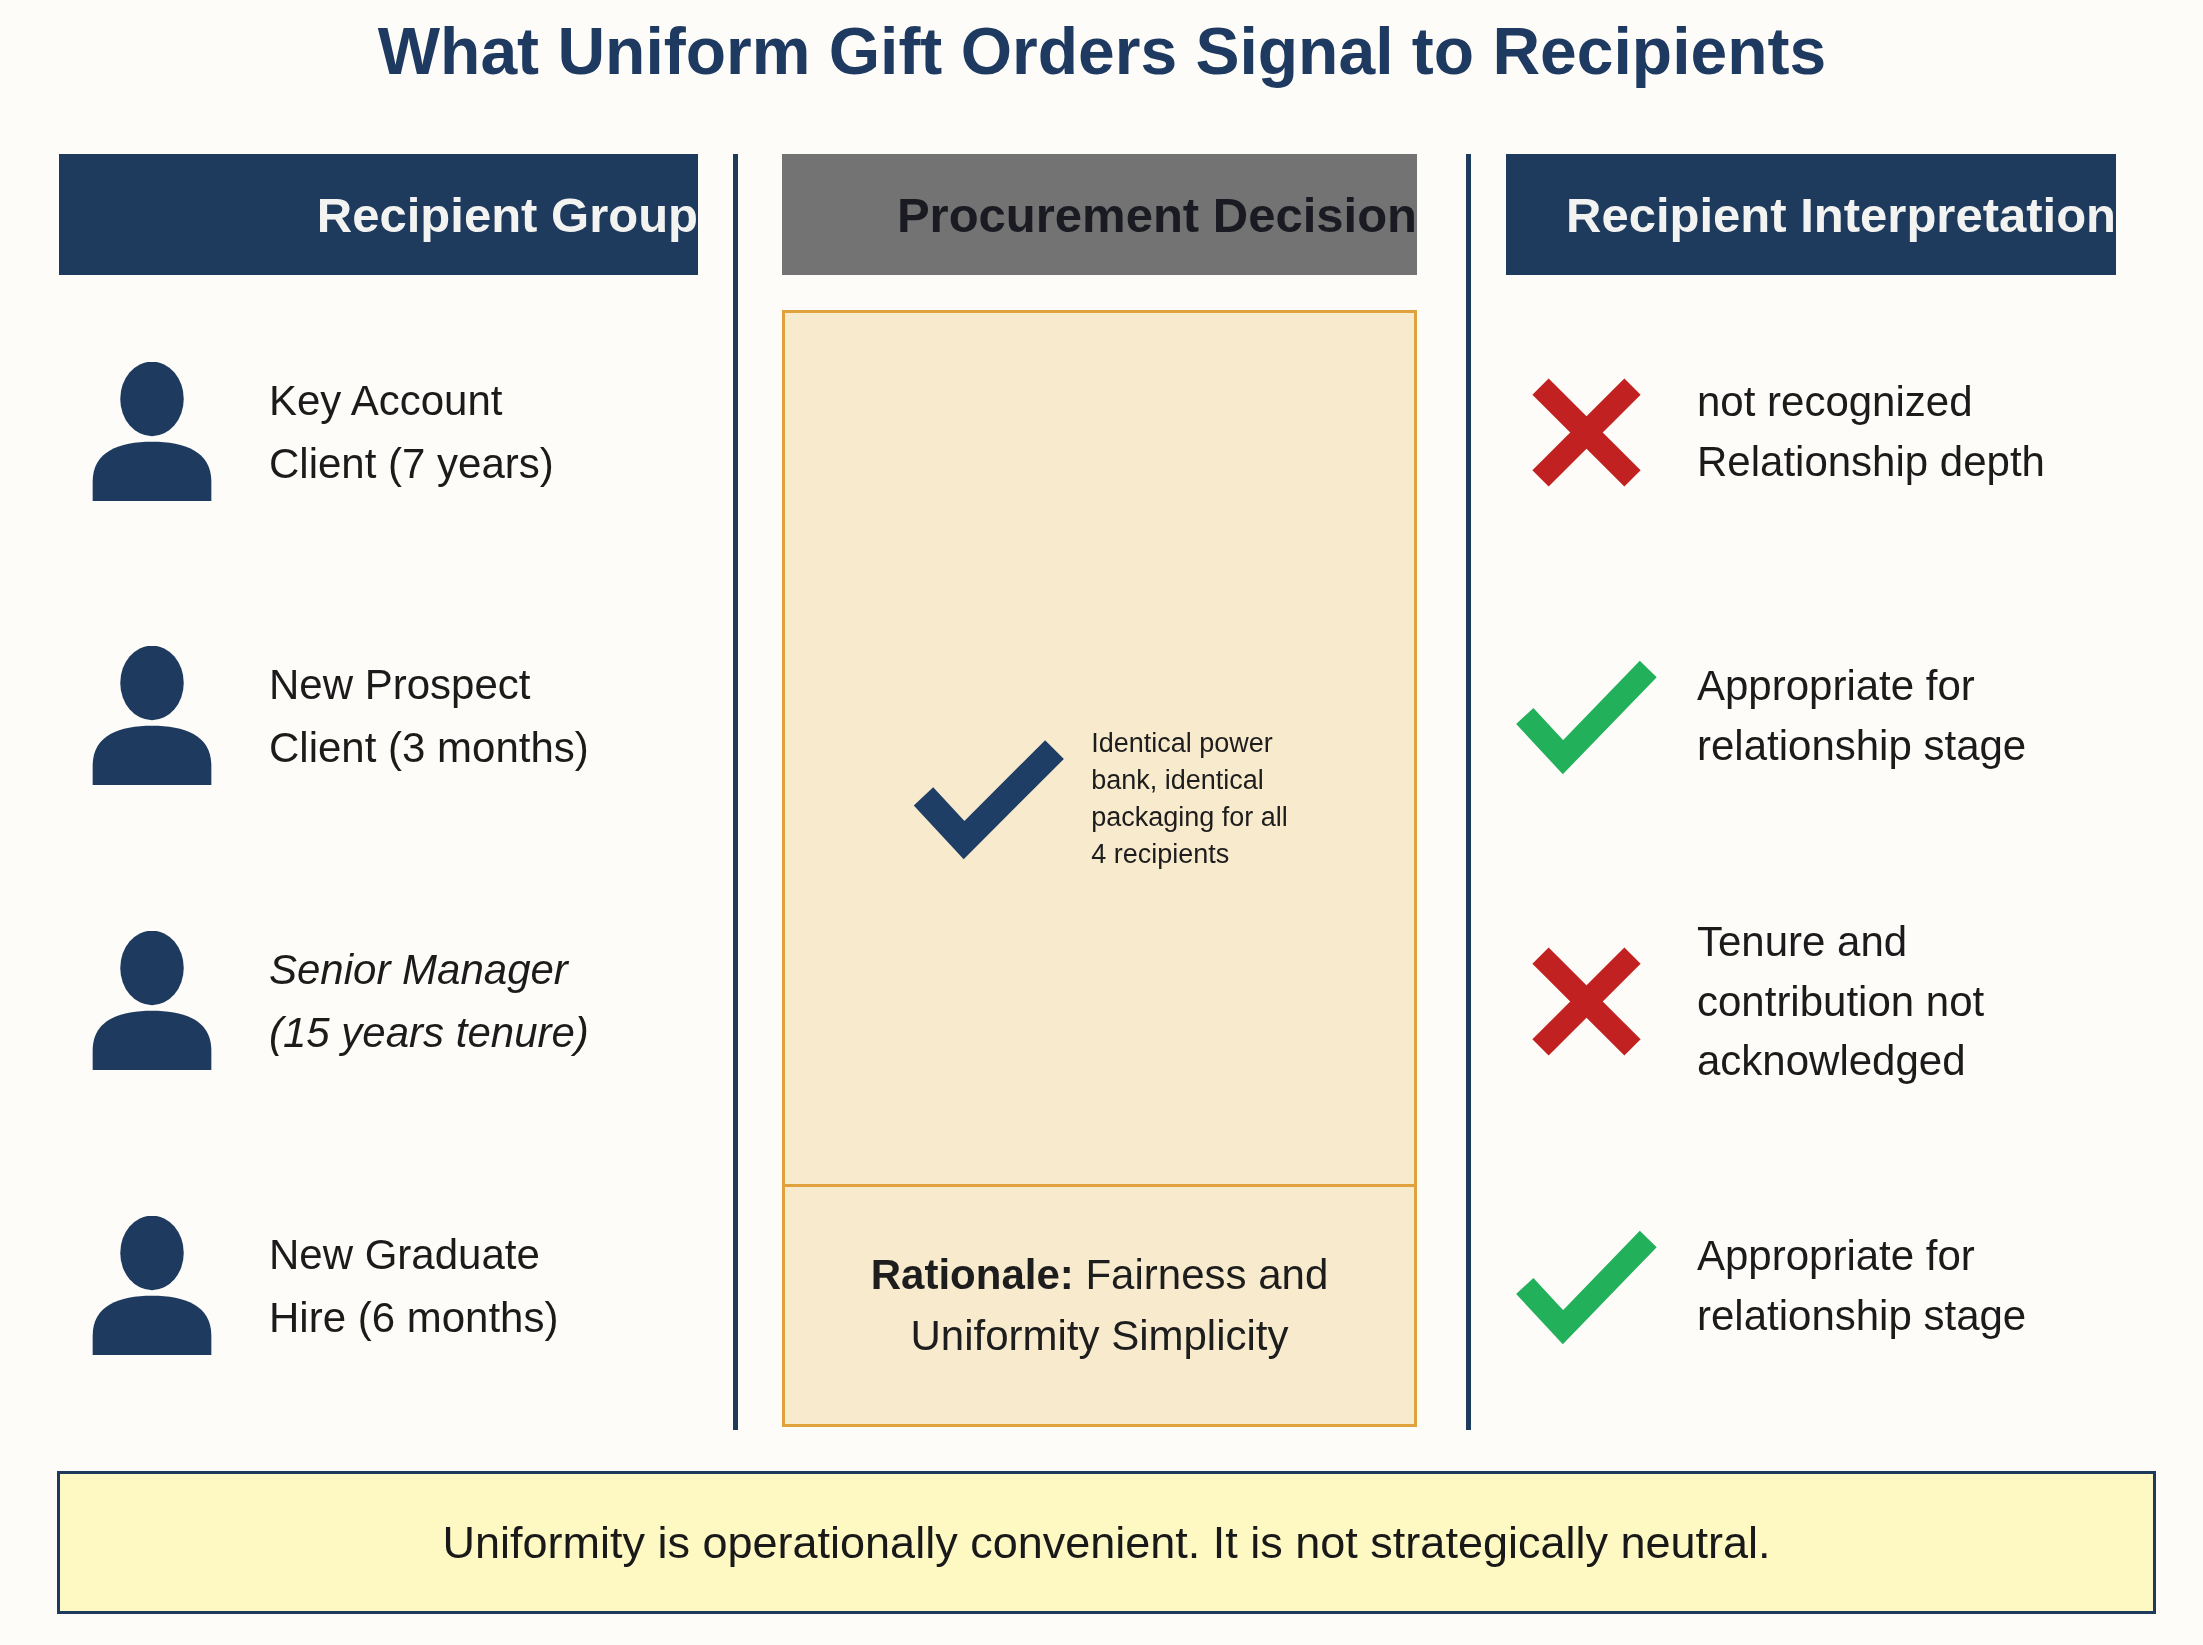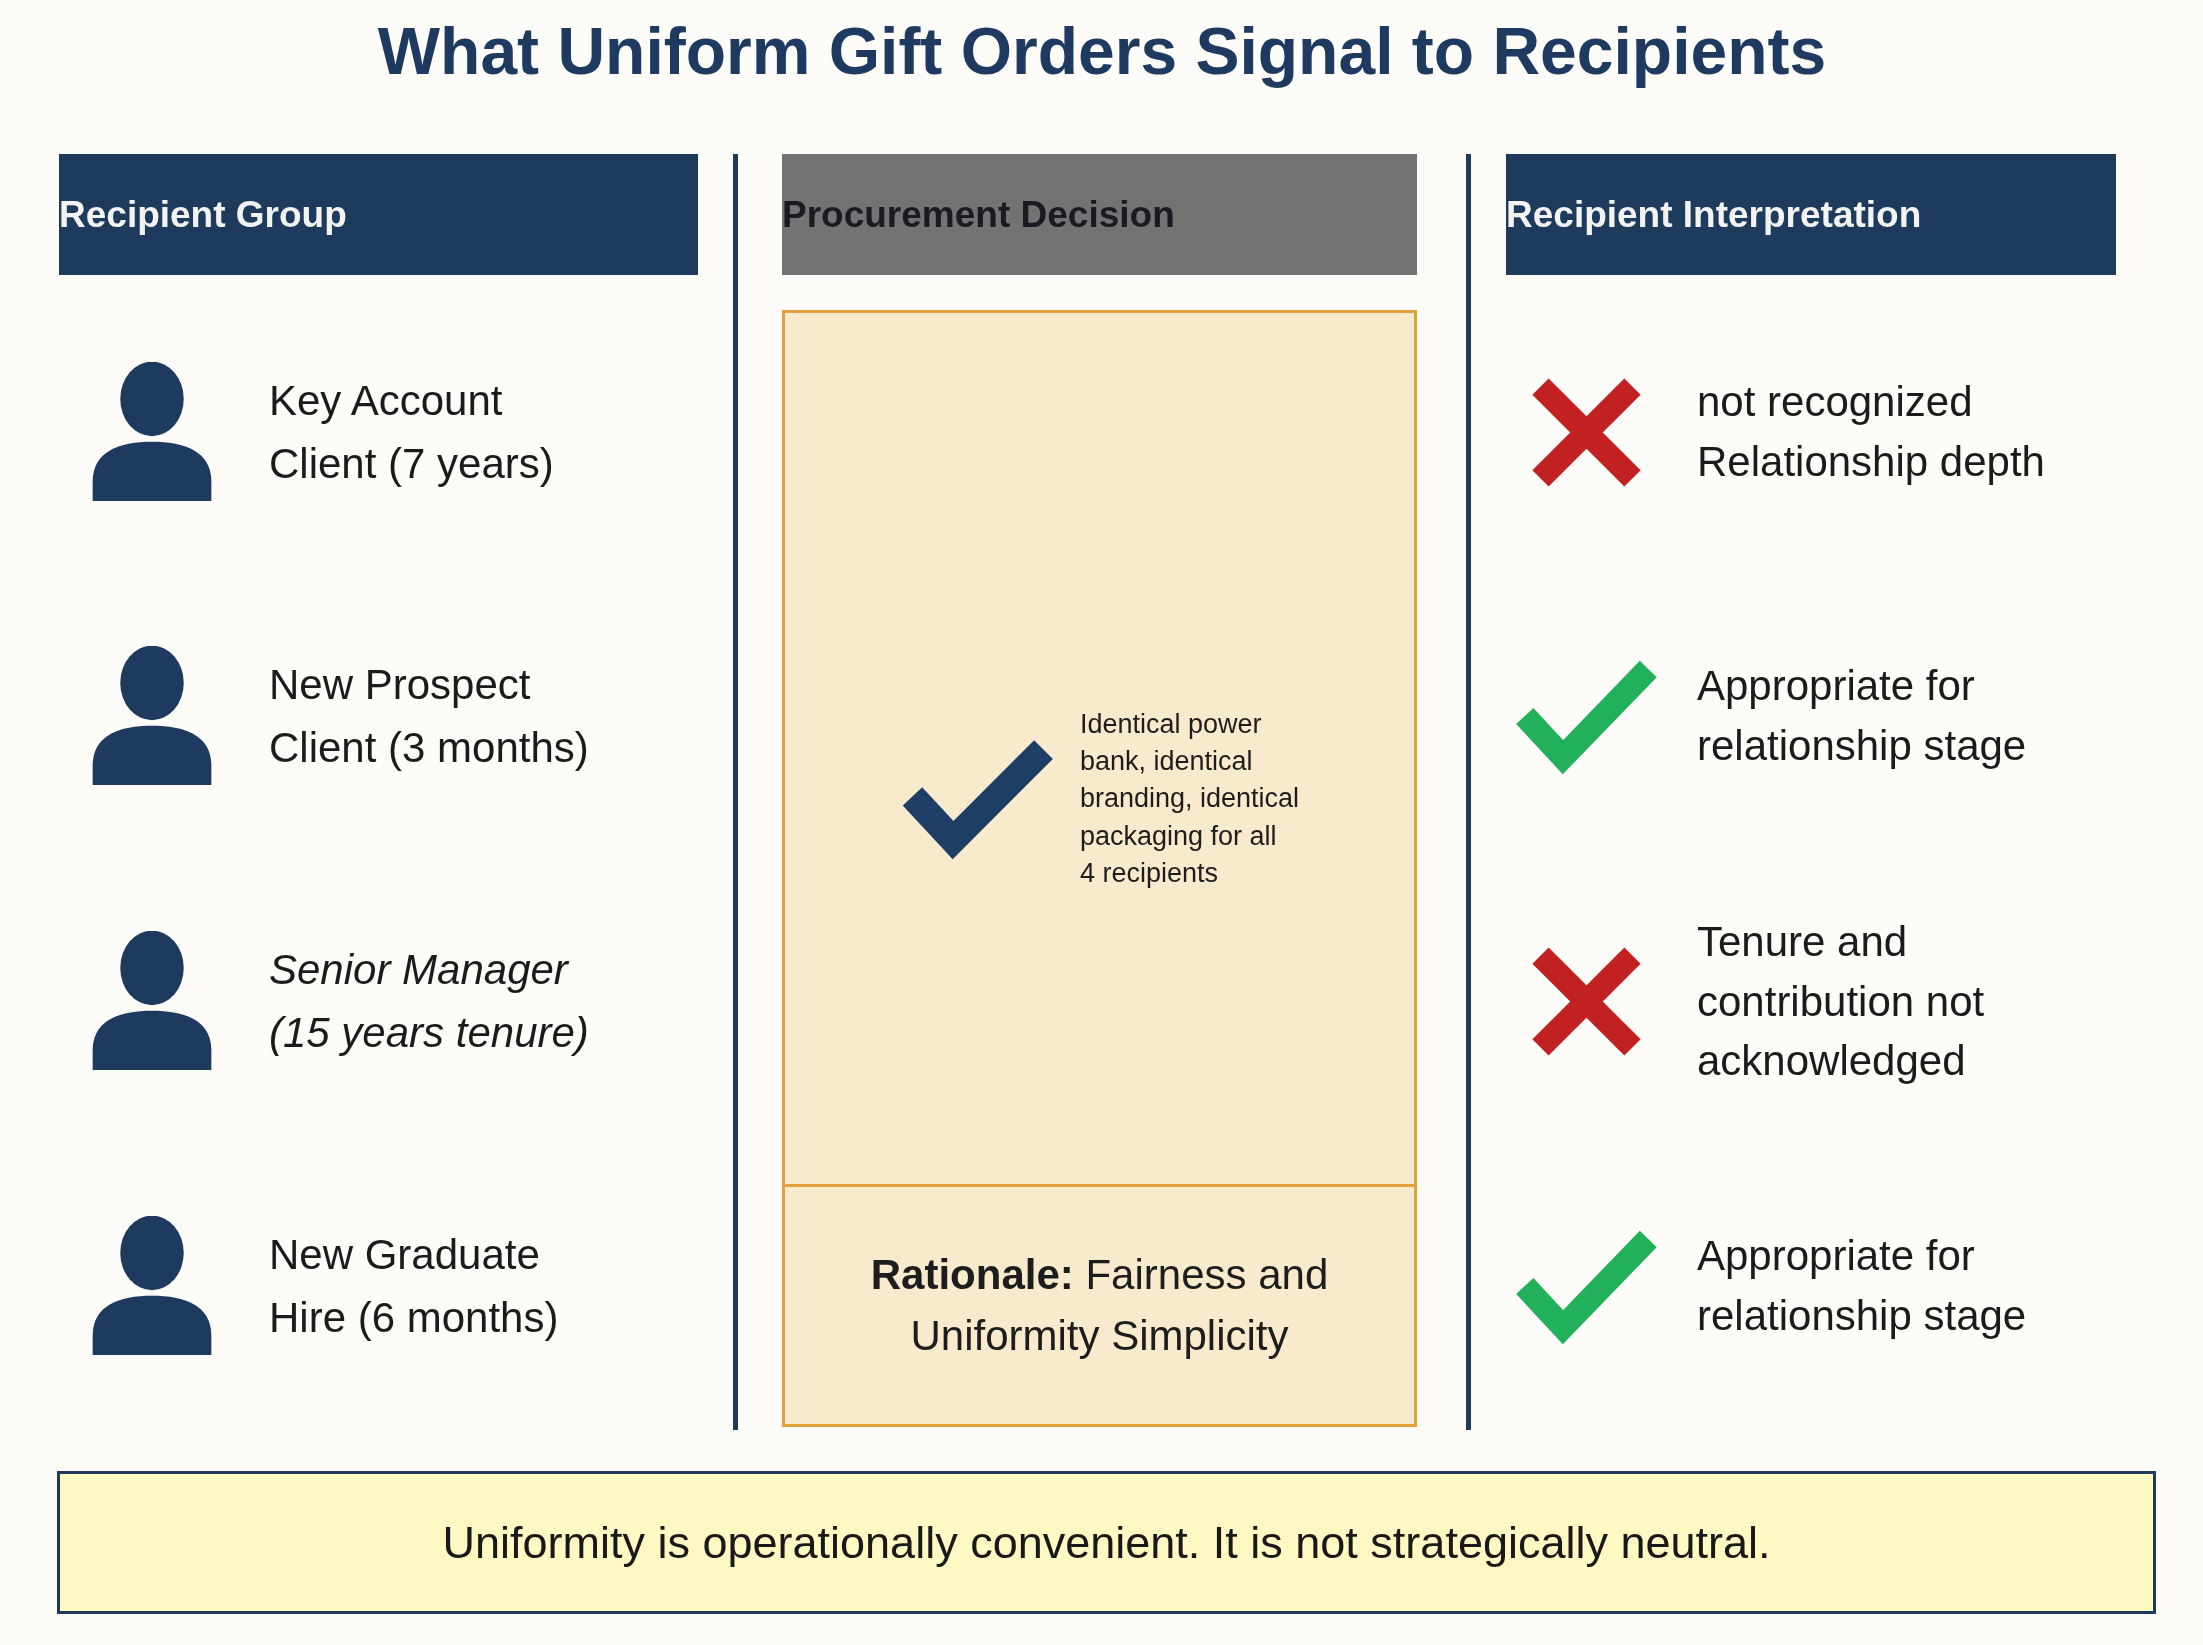--- a/index.html
+++ b/index.html
@@ -10,22 +10,22 @@
     color:#1c1c1c;overflow:hidden;
   }
   .abs{position:absolute;}
 
   .title{
     top:13px;left:0;width:2204px;text-align:center;
     font-size:66px;font-weight:700;color:#1f3a60;letter-spacing:0px;
   }
 
   .col-header{
-    top:154px;height:121px;display:flex;align-items:center;justify-content:flex-start;
-    font-size:37px;font-weight:700;
+    top:154px;height:121px;display:flex;align-items:center;justify-content:flex-end;
+    font-size:49px;font-weight:700;
   }
   .col-header.navy{background:#1e3a5c;color:#f3f3f1;}
   .col-header.gold{background:#737373;color:#1a1a22;}
   #hdr-left{left:59px;width:639px;}
   #hdr-mid{left:782px;width:635px;}
   #hdr-right{left:1506px;width:610px;}
 
   .vdivider{
     top:154px;height:1276px;width:4.6px;background:#1e3a5c;
   }
@@ -153,21 +153,20 @@
 <div class="abs decision-box">
   <div class="decision-main">
     <span class="check-box">
       <svg width="156" height="125" viewBox="0 0 100 80">
           <path d="M8 38 L34 66 L92 8" fill="none" stroke="#1e3e66" stroke-width="17" stroke-linecap="butt" stroke-linejoin="miter"></path>
         </svg>
     </span>
     <span class="decision-text">
       <span>Identical power</span>
       <span>bank, identical</span>
-      <span>branding, identical</span>
       <span>packaging for all</span>
       <span>4 recipients</span>
     </span>
   </div>
   <div class="rationale">
     <span><b>Rationale:</b><span> Fairness and</span></span>
     <span>Uniformity Simplicity</span>
   </div>
 </div>
 

